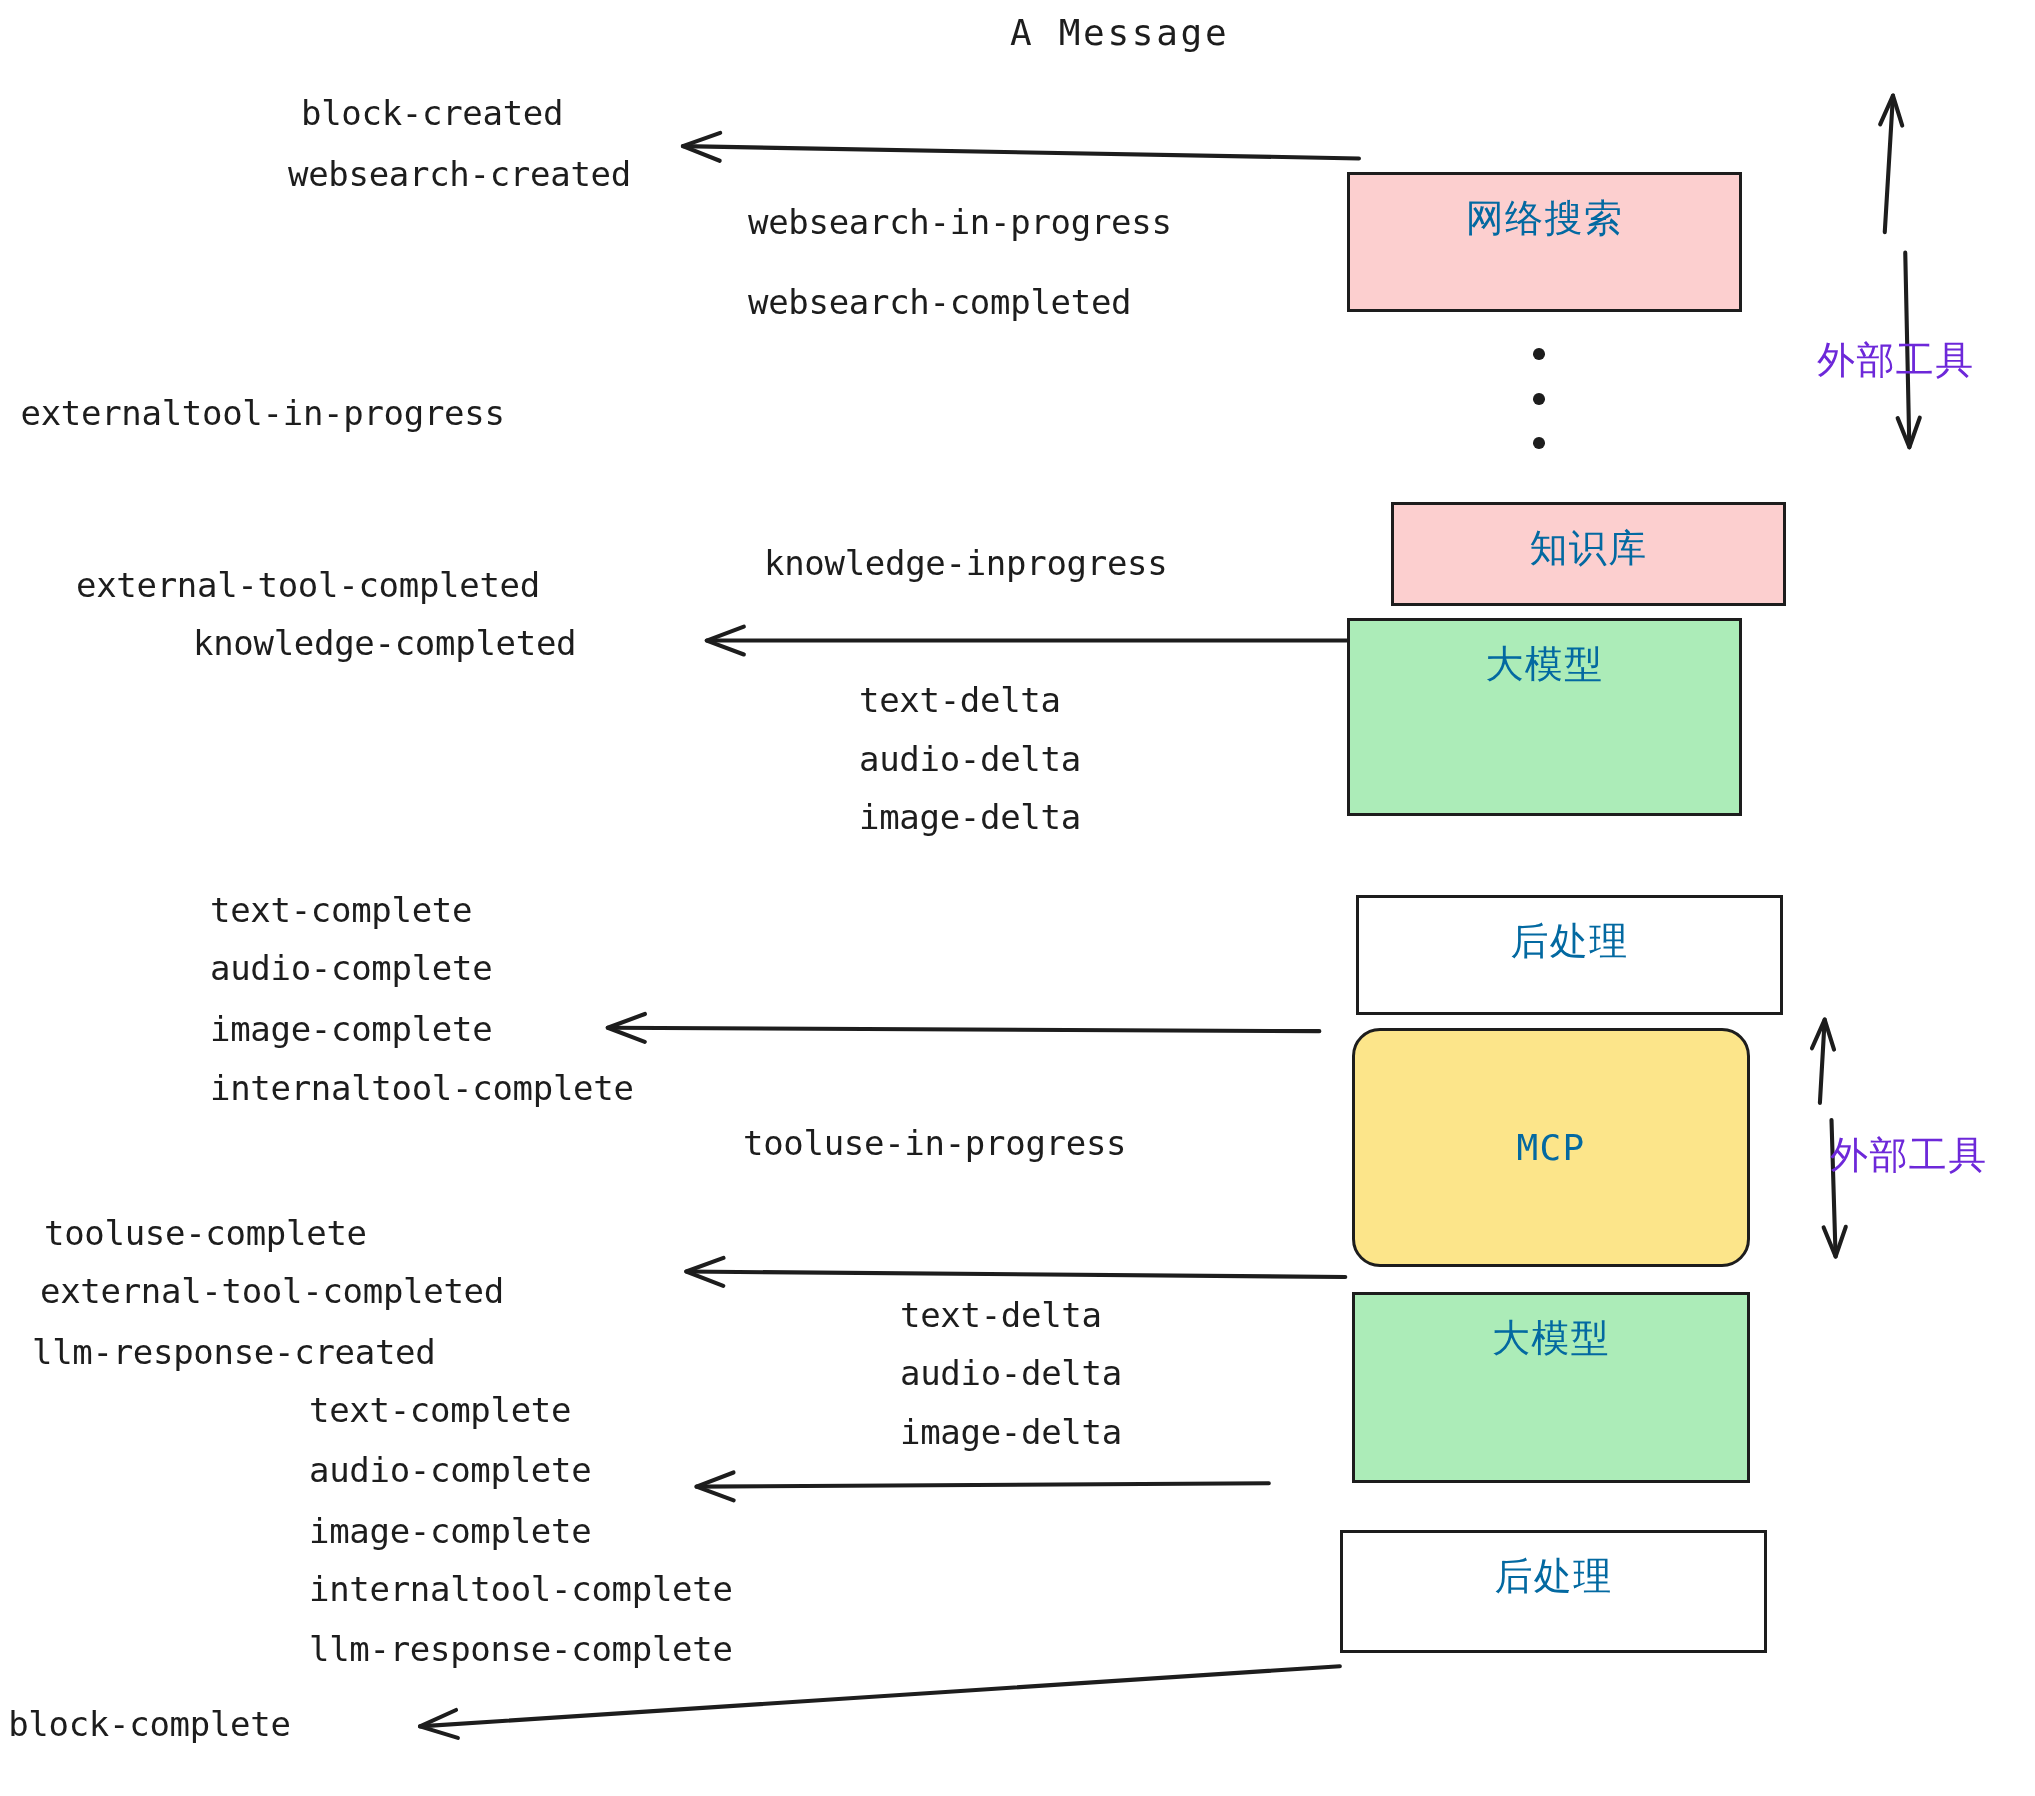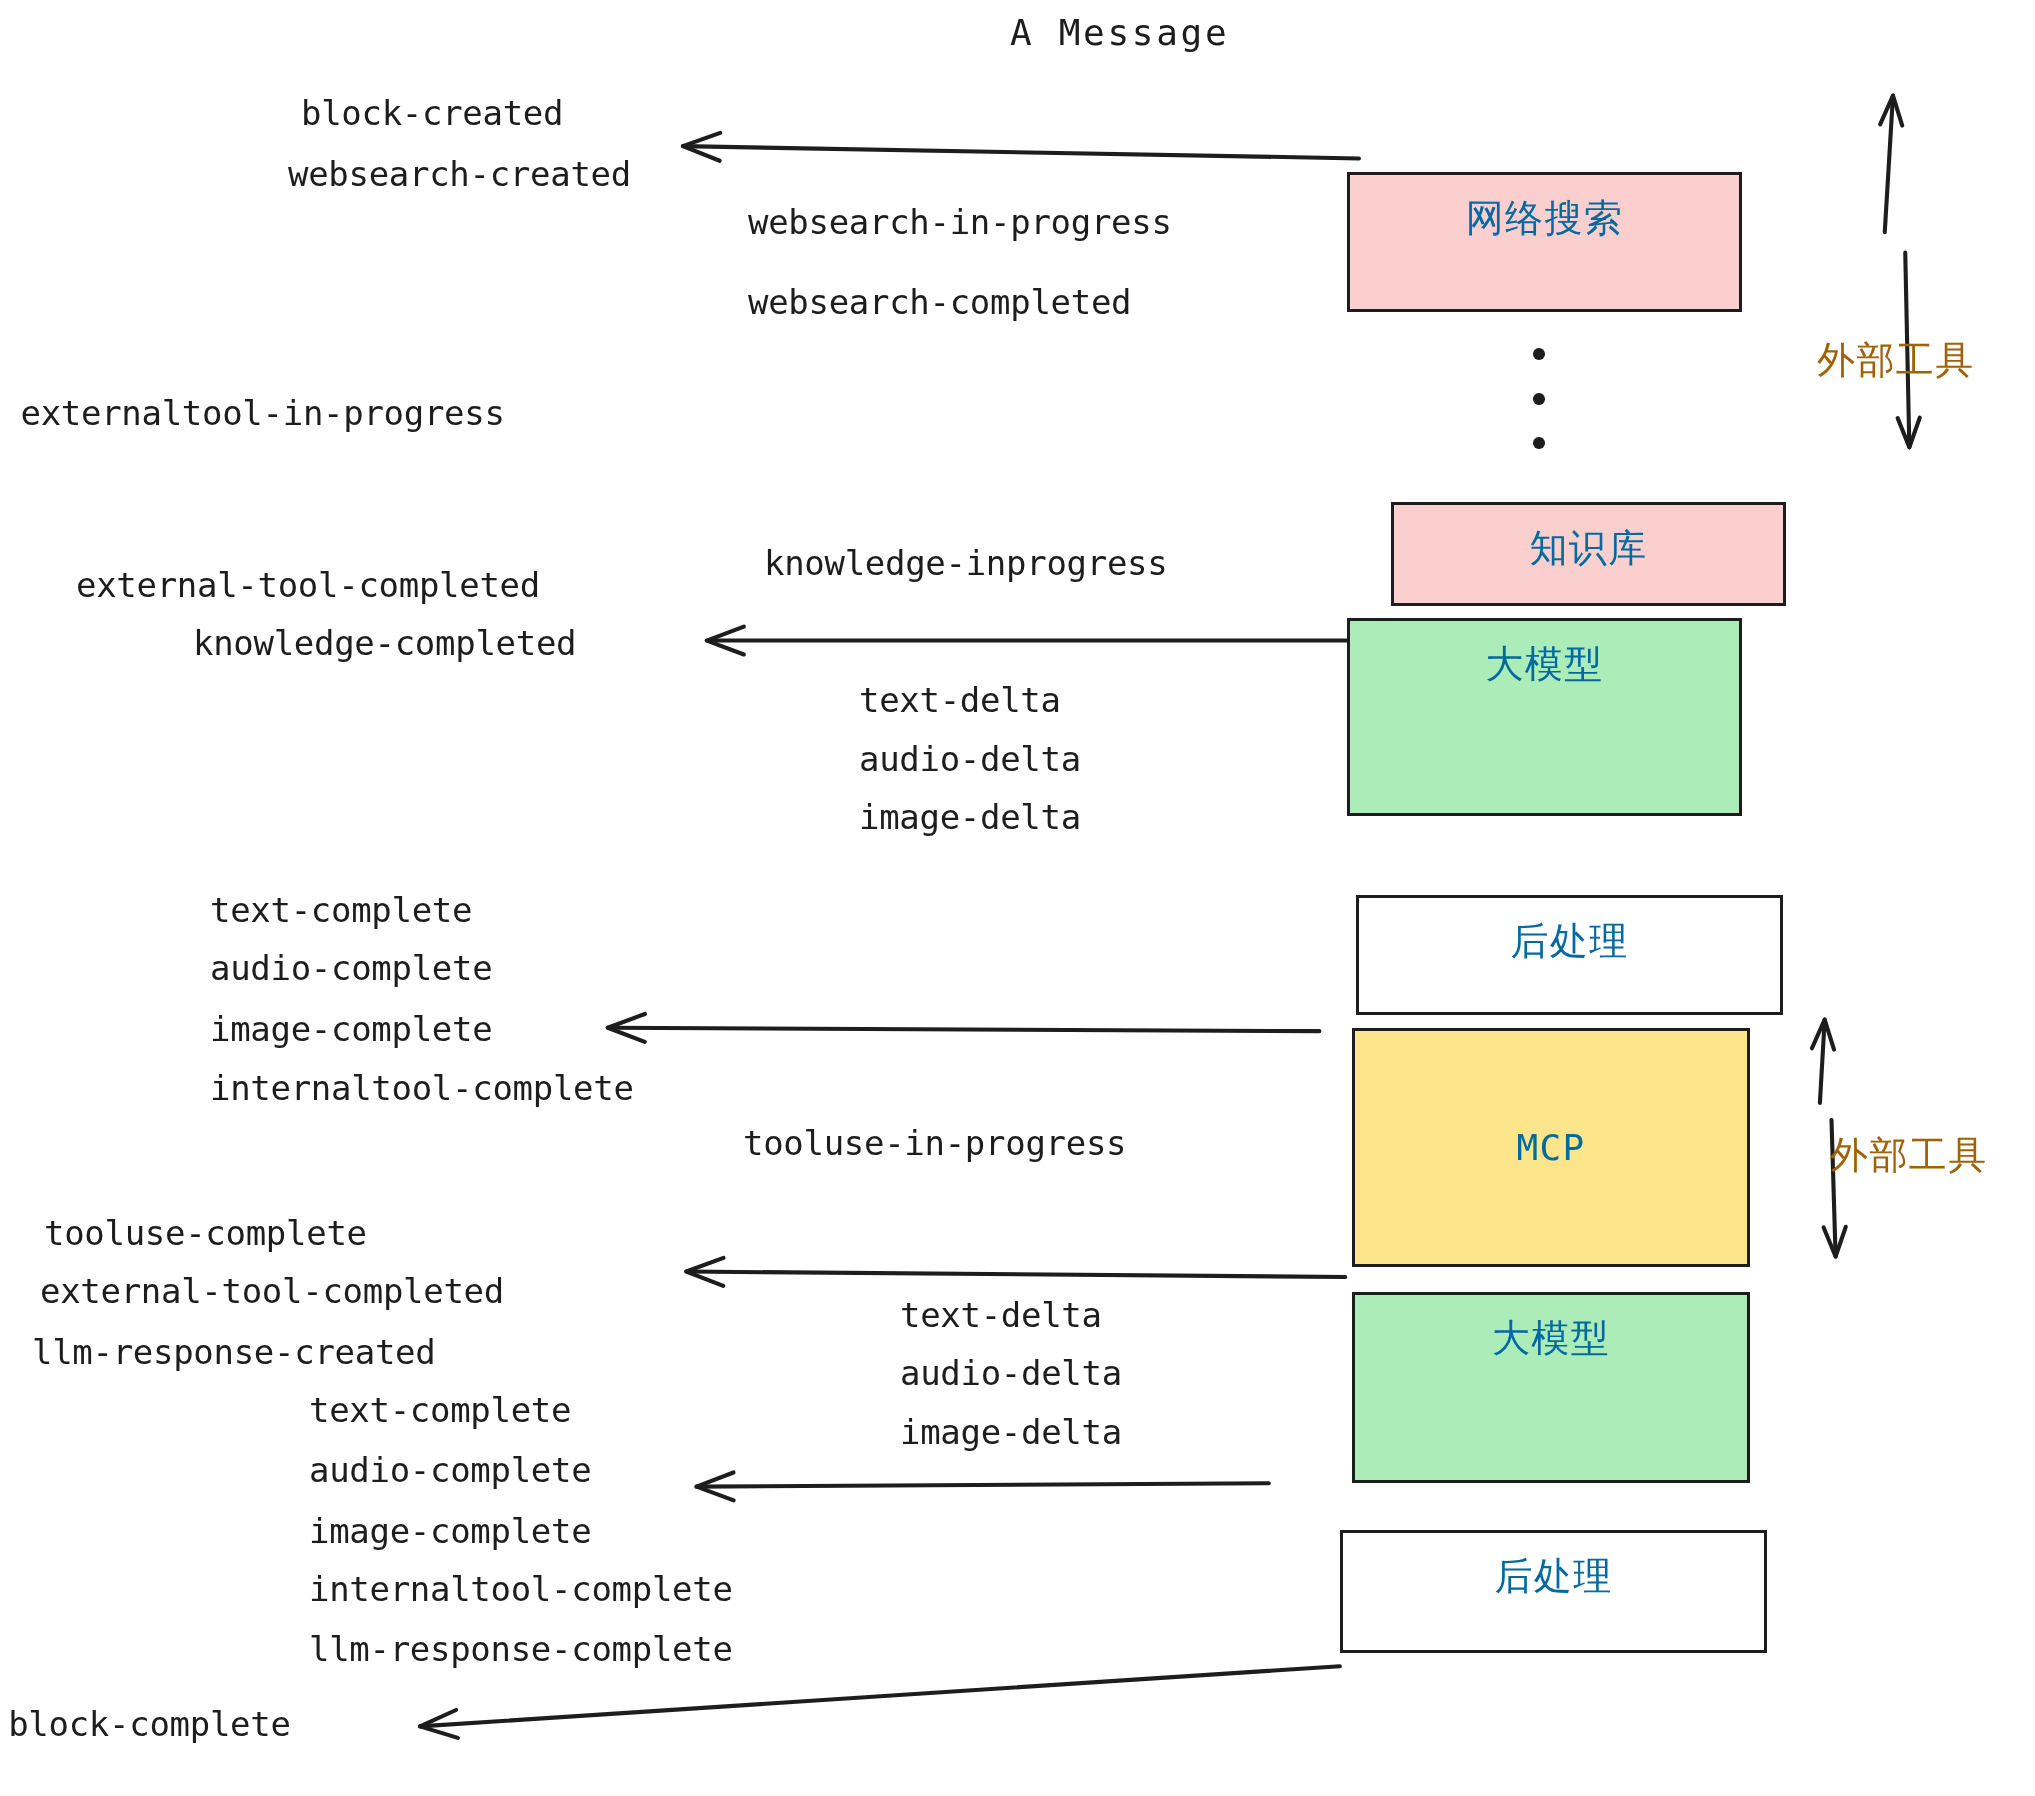--- a/index.html
+++ b/index.html
@@ -52,21 +52,21 @@
     font-size: 36px;
     letter-spacing: 1.4px;
   }
   .node.mcp > span { padding-top: 0; }
   .grp-label {
     position: absolute;
     font-family: Liberation Serif, serif;
     font-size: 38px;
     letter-spacing: 1.4px;
     white-space: nowrap;
-    color: #a16207;
+    color: #6d28d9;
   }
   .dots { position: absolute; }
   .dot {
     position: absolute;
     width: 11.6px; height: 11.6px;
     border-radius: 50%;
     background: #1d1d1d;
   }
   svg.arrows {
     position: absolute;
@@ -136,21 +136,21 @@
       </div>
       <div class="node" style="left: 1347px; top: 502px; width: 395px; height: 104px; background: rgb(252, 207, 207); margin-left: 44px;">
         <span>知识库</span>
       </div>
       <div class="node" style="left: 1347px; top: 618px; width: 395px; height: 198px; background: rgb(172, 236, 184);">
         <span>大模型</span>
       </div>
       <div class="node" style="left: 1356px; top: 895px; width: 427px; height: 120px; background: rgb(255, 255, 255);">
         <span>后处理</span>
       </div>
-      <div class="node mcp" style="left: 1352px; top: 1028px; width: 398px; height: 239px; background: rgb(252, 229, 138);">
+      <div class="node mcp" style="left: 1352px; top: 1028px; width: 398px; height: 239px; background: rgb(252, 229, 138); border-radius: 28px;">
         <span>MCP</span>
       </div>
       <div class="node" style="left: 1352px; top: 1292px; width: 398px; height: 191px; background: rgb(172, 236, 184);">
         <span>大模型</span>
       </div>
       <div class="node" style="left: 1340px; top: 1530px; width: 427px; height: 123px; background: rgb(255, 255, 255);">
         <span>后处理</span>
       </div>
     </div>
   <div id="events-layer">

